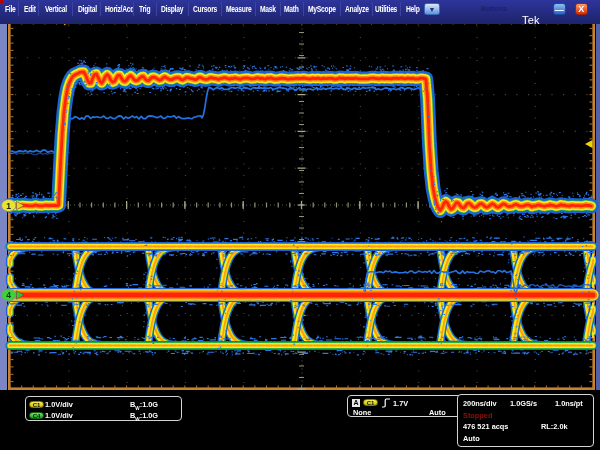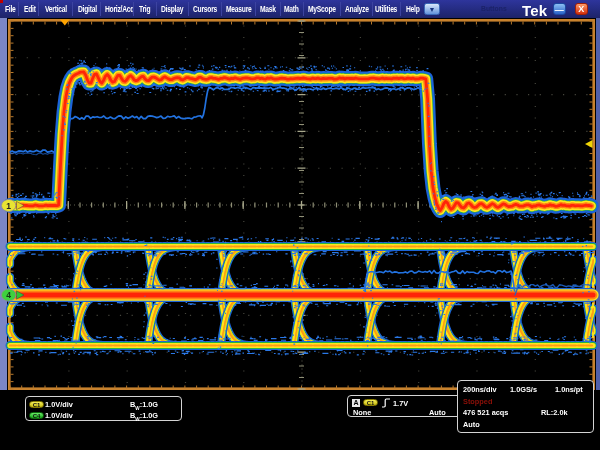--- a/index.html
+++ b/index.html
@@ -1,20 +1,20 @@
 <!DOCTYPE html>
 <html><head><meta charset="utf-8"><style>
 *{margin:0;padding:0;box-sizing:border-box}
 body{width:600px;height:450px;overflow:hidden;background:#000;font-family:"Liberation Sans",sans-serif}
 #scr{position:relative;width:600px;height:450px;background:#000}
-#menu{position:absolute;left:0;top:0;width:600px;height:18px;background:linear-gradient(180deg,#2e359c 0%,#242b80 55%,#1d2368 100%)}
+#menu{position:absolute;left:0;top:0;width:600px;height:24px;background:linear-gradient(180deg,#2e359c 0%,#242b80 55%,#1d2368 100%)}
 .mi{position:absolute;top:3.5px;color:#fff;font-size:8.5px;font-weight:bold;letter-spacing:-0.3px;transform:scaleX(0.79);transform-origin:left}
 .sep{position:absolute;top:2px;height:14px;width:1px;background:#12164e;border-right:1px solid #3c43a0}
 #redsq{position:absolute;left:0;top:0;width:3px;height:3px;background:#b00}
-#tek{position:absolute;left:522px;top:2px;color:#fff;font-size:15px;font-weight:bold;letter-spacing:0.2px}
+#tek{position:absolute;left:522px;top:14px;color:#fff;font-size:11px;font-weight:normal;letter-spacing:0.2px}
 .wbtn{position:absolute;top:2.5px;width:12.5px;height:12.5px;border-radius:3px;font-size:9px;font-weight:bold;color:#fff;text-align:center;line-height:12px}
 #mini{left:553px;background:linear-gradient(180deg,#8cc0f4,#2a62c8);border:1px solid #1c48a0}
 #clos{left:575px;background:linear-gradient(180deg,#ff9a66,#d22e0c);border:1px solid #a02008;line-height:11px}
 #drop{position:absolute;left:424px;top:3px;width:16px;height:12px;border-radius:2.5px;background:linear-gradient(180deg,#d8e8fa,#6394dc);border:1px solid #3a6ab8;color:#16347e;font-size:7px;text-align:center;line-height:11px}
 .box{position:absolute;background:#000;border:1px solid #d4d4d4;border-radius:4px}
 .bt{position:absolute;color:#fff;font-size:8px;font-weight:bold;white-space:nowrap;transform:scaleX(0.92);transform-origin:left}
 .pill{position:absolute;width:15px;height:7px;border-radius:4px;color:#111;font-size:6px;font-weight:bold;text-align:center;line-height:7px}
 .py{background:linear-gradient(180deg,#f4ee5a,#c8ba10);border:0.5px solid #8a7d00}
 .pg{background:linear-gradient(180deg,#6ae86a,#18a818);border:0.5px solid #0c6c0c}
 sub{font-size:5px}
@@ -365,21 +365,21 @@
  <span style="position:absolute;left:4px;top:2.5px;width:8px;height:8px;background:#e8e8e8;color:#000;font-size:7px;font-weight:bold;text-align:center;line-height:8px">A</span>
  <span class="pill py" style="left:15px;top:3px">C1</span>
  <svg style="position:absolute;left:33px;top:2px" width="10" height="10" viewBox="0 0 10 10">
         <path d="M1 9h2q1.2 0 1.2-1.2v-5.6q0-1.2 1.2-1.2h3.6" fill="none" stroke="#fff" stroke-width="1.2"></path>
       </svg>
  <span class="bt" style="left:45px;top:2.5px">1.7V</span>
  <span class="bt" style="left:5px;top:12px">None</span>
  <span class="bt" style="left:81px;top:12px">Auto</span>
 </div>
 
-<div class="box" style="left:457px;top:380px;width:137px;height:53px">
+<div class="box" style="left:457px;top:394px;width:137px;height:53px">
  <span class="bt" style="left:5px;top:4px">200ns/div</span>
  <span class="bt" style="left:52px;top:4px">1.0GS/s</span>
  <span class="bt" style="left:97px;top:4px">1.0ns/pt</span>
  <span class="bt" style="left:5px;top:15.5px;color:#8e1008">Stopped</span>
  <span class="bt" style="left:5px;top:27px">476 521 acqs</span>
  <span class="bt" style="left:83px;top:27px">RL:2.0k</span>
  <span class="bt" style="left:5px;top:39px">Auto</span>
 </div>
 </div>
 

